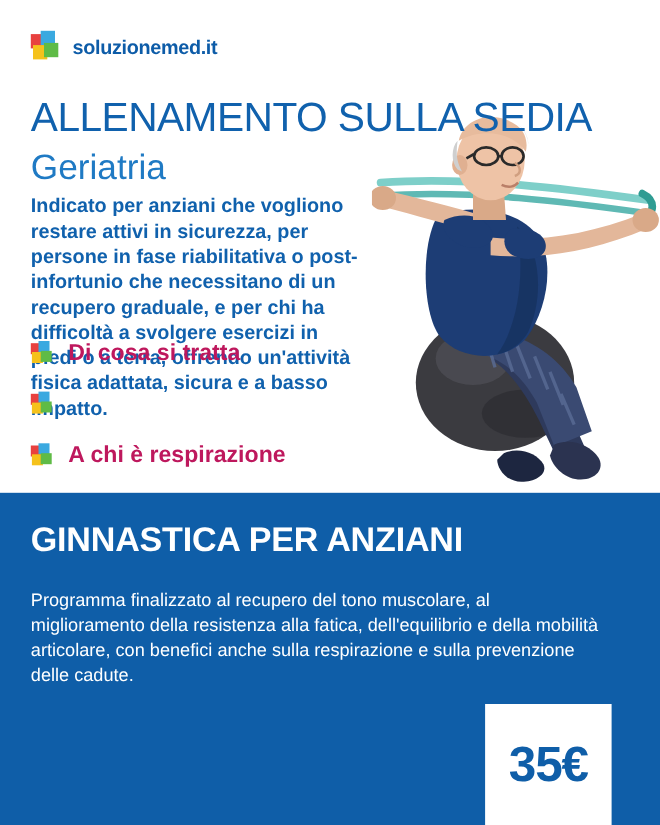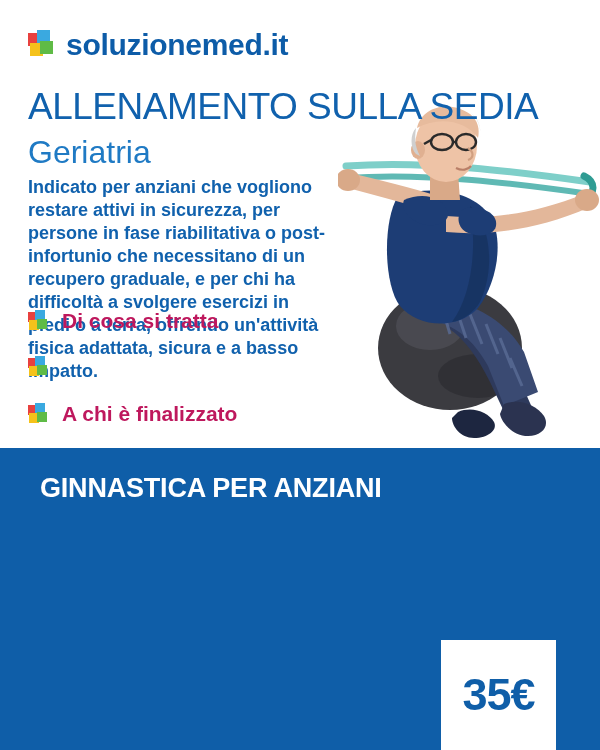--- a/index.html
+++ b/index.html
@@ -35,21 +35,21 @@
   .logo-mark .sq {
     position: absolute;
     width: 13px;
     height: 13px;
   }
   .logo-mark .sq.a { left: 0;   top: 3px;  background: #e8413f; }
   .logo-mark .sq.b { left: 9px; top: 0;    background: #3aa9e0; }
   .logo-mark .sq.c { left: 2px; top: 13px; background: #f5c21b; }
   .logo-mark .sq.d { left: 12px;top: 11px; background: #5fbb46; }
   .brand-name {
-    font-size: 30px;
+    font-size: 18px;
     font-weight: bold;
     color: #0d5ca8;
     letter-spacing: -0.3px;
   }
 
   
   .hero {
     position: absolute;
     left: 0;
     top: 76px;
@@ -136,23 +136,23 @@
   .band {
     position: absolute;
     left: 0;
     top: 448px;
     width: 600px;
     height: 302px;
     background: #0f5ea8;
   }
   .band-title {
     position: absolute;
-    left: 40px;
+    left: 28px;
     top: 25px;
-    font-size: 27px;
+    font-size: 31px;
     font-weight: bold;
     color: #ffffff;
     letter-spacing: -0.2px;
   }
   .band-text {
     position: absolute;
     left: 28px;
     top: 87px;
     width: 520px;
     font-size: 16.5px;
@@ -287,26 +287,27 @@
             <span class="sq d"></span>
         </span>
       </div>
       <div class="bullet">
         <span class="bullet-mark">
           <span class="sq a"></span>
             <span class="sq b"></span>
             <span class="sq c"></span>
             <span class="sq d"></span>
         </span>
-        <span class="bullet-label">A chi è finalizzato</span>
+        <span class="bullet-label">A chi è respirazione</span>
       </div>
     </div>
   </div>
 
   <div class="band">
     <div class="band-title">GINNASTICA PER ANZIANI</div>
+    <div class="band-text">Programma finalizzato al recupero del tono muscolare, al miglioramento della resistenza alla fatica, dell'equilibrio e della mobilità articolare, con benefici anche sulla respirazione e sulla prevenzione delle cadute.</div>
   </div>
 
   <div class="price-card">
     <span class="price-text">35€</span>
   </div>
 
 </div>
 
 </body></html>

